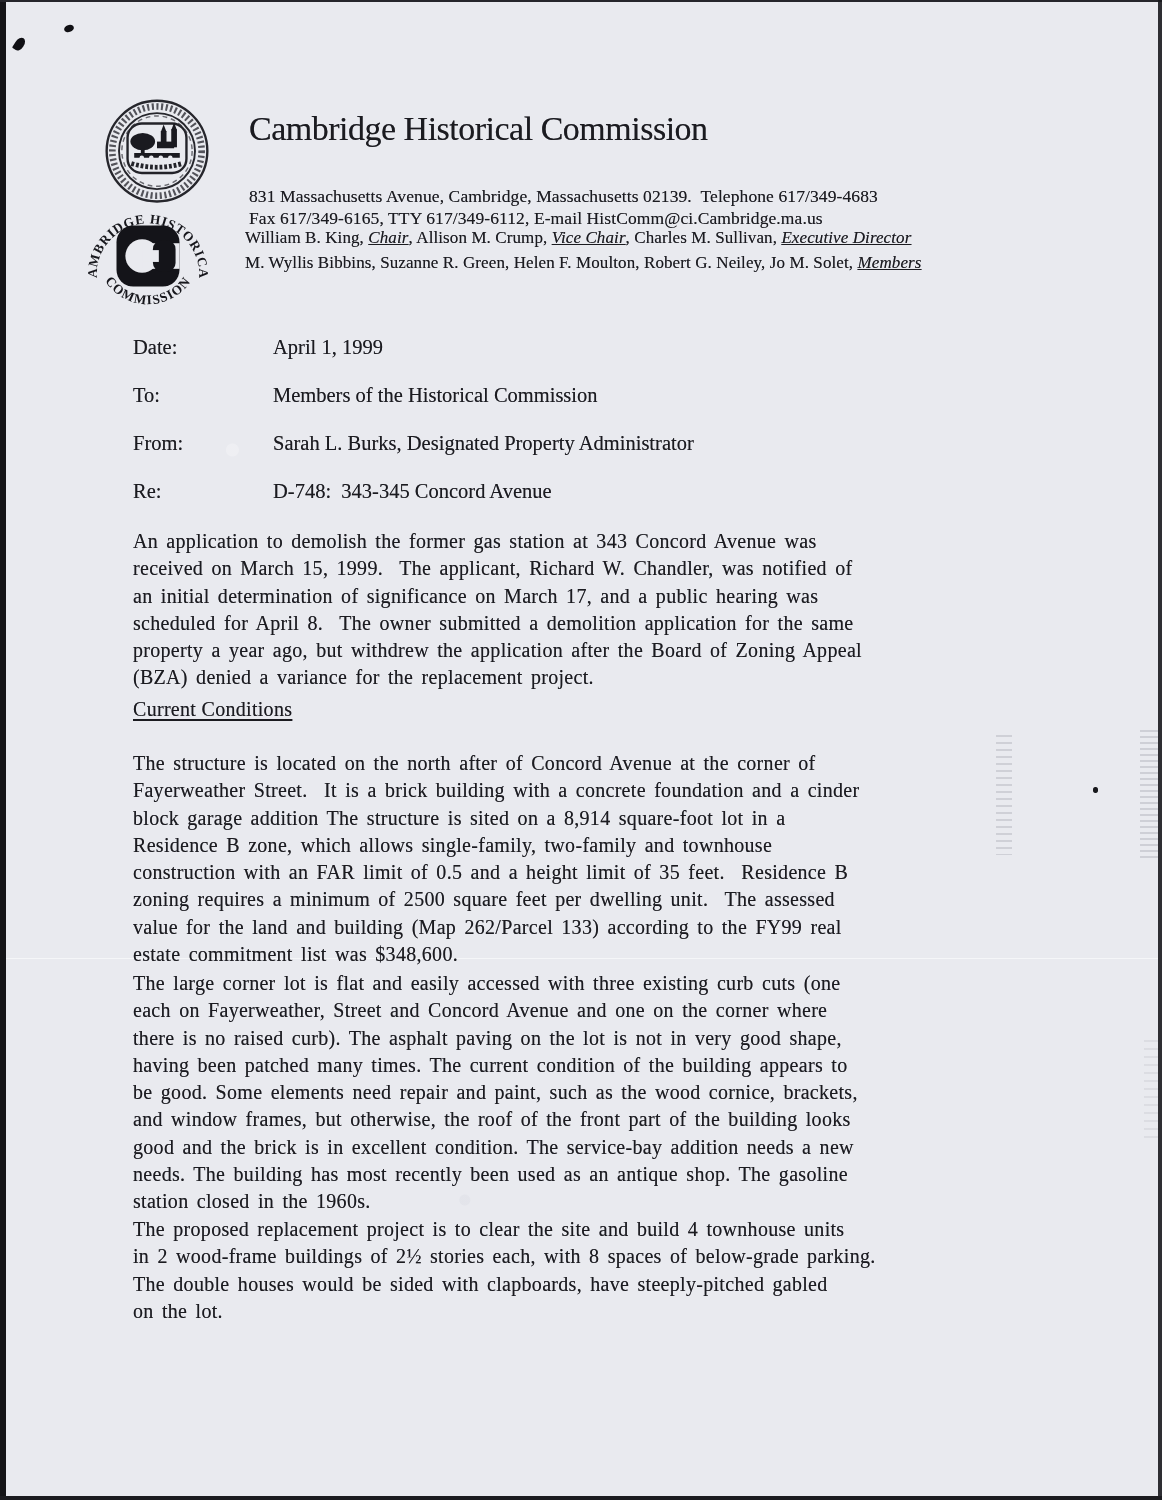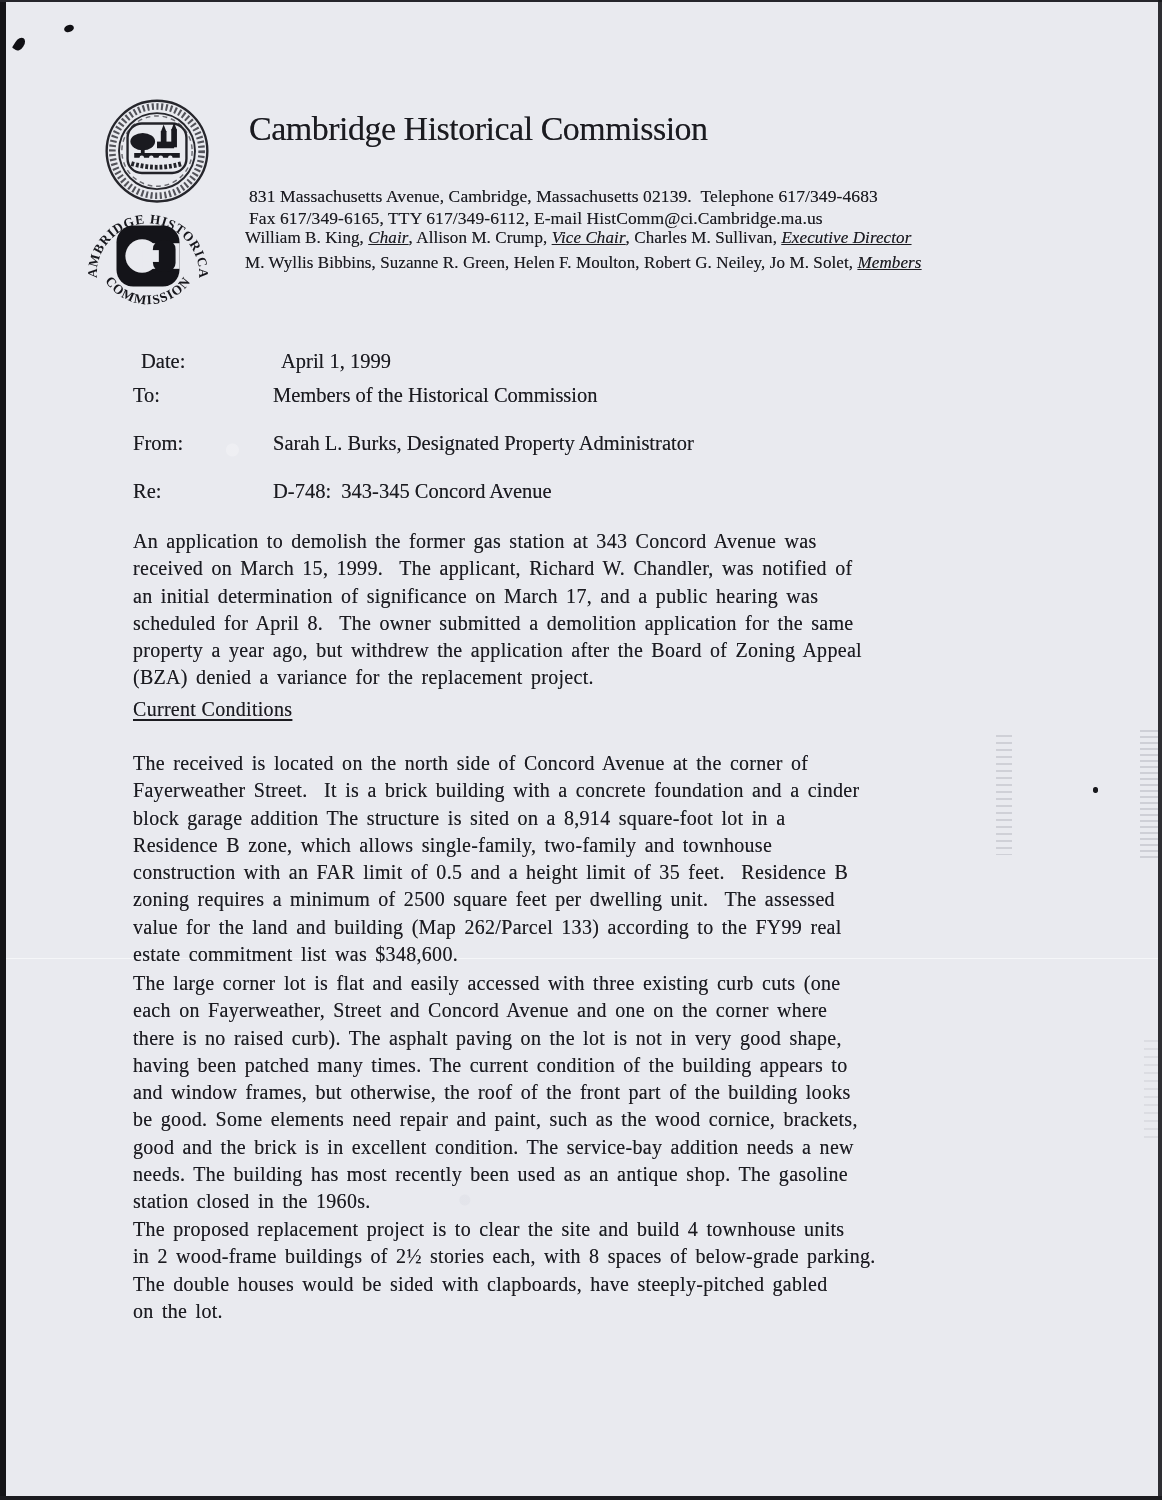--- a/index.html
+++ b/index.html
@@ -46,21 +46,21 @@
     position:absolute;left:249px;top:110px;
     font-size:34px;font-weight:normal;letter-spacing:-.5px;white-space:nowrap;
   }
   .addr{position:absolute;left:249px;top:157px;font-size:17.5px;line-height:22px;white-space:nowrap;letter-spacing:.1px;margin-top:28px;}
   .members{position:absolute;left:245px;top:225px;font-size:17px;line-height:25px;white-space:nowrap;letter-spacing:.1px;}
   .members .it{font-style:italic;text-decoration:underline;}
 
   
   .memo-row{position:absolute;left:133px;font-size:20.5px;white-space:nowrap;}
   .memo-row .lbl{display:inline-block;width:140px;}
-  .r0{top:350px;margin-left:8px;} .r1{top:384px;} .r2{top:432px;} .r3{top:480px;}
+  .r0{top:336px;} .r1{top:384px;} .r2{top:432px;} .r3{top:480px;}
 
   
   .para{position:absolute;left:133px;font-size:20px;line-height:27.3px;letter-spacing:.3px;word-spacing:3px;white-space:nowrap;}
   .p1{top:528px;} .p2{top:750px;} .p3{top:970px;} .p4{top:1216px;}
   .section-heading{
     position:absolute;left:133px;top:698px;
     font-size:20px;letter-spacing:.3px;
     text-decoration:underline;text-underline-offset:3px;
   }
 </style>
@@ -149,37 +149,37 @@
       <div>received on March 15, 1999.&nbsp; The applicant, Richard W. Chandler, was notified of</div>
       <div>an initial determination of significance on March 17, and a public hearing was</div>
       <div>scheduled for April 8.&nbsp; The owner submitted a demolition application for the same</div>
       <div>property a year ago, but withdrew the application after the Board of Zoning Appeal</div>
       <div>(BZA) denied a variance for the replacement project.</div>
     </div>
 
   <div class="section-heading txt">Current Conditions</div>
 
   <div class="para p2 txt">
-      <div>The received is located on the north side of Concord Avenue at the corner of</div>
+      <div>The structure is located on the north after of Concord Avenue at the corner of</div>
       <div>Fayerweather Street.&nbsp; It is a brick building with a concrete foundation and a cinder</div>
       <div>block garage addition The structure is sited on a 8,914 square-foot lot in a</div>
       <div>Residence B zone, which allows single-family, two-family and townhouse</div>
       <div>construction with an FAR limit of 0.5 and a height limit of 35 feet.&nbsp; Residence B</div>
       <div>zoning requires a minimum of 2500 square feet per dwelling unit.&nbsp; The assessed</div>
       <div>value for the land and building (Map 262/Parcel 133) according to the FY99 real</div>
       <div>estate commitment list was $348,600.</div>
     </div>
 
   <div class="para p3 txt">
       <div>The large corner lot is flat and easily accessed with three existing curb cuts (one</div>
       <div>each on Fayerweather, Street and Concord Avenue and one on the corner where</div>
       <div>there is no raised curb). The asphalt paving on the lot is not in very good shape,</div>
       <div>having been patched many times. The current condition of the building appears to</div>
+      <div>be good. Some elements need repair and paint, such as the wood cornice, brackets,</div>
       <div>and window frames, but otherwise, the roof of the front part of the building looks</div>
-      <div>be good. Some elements need repair and paint, such as the wood cornice, brackets,</div>
       <div>good and the brick is in excellent condition. The service-bay addition needs a new</div>
       <div>needs. The building has most recently been used as an antique shop. The gasoline</div>
       <div>station closed in the 1960s.</div>
     </div>
 
   <div class="para p4 txt">
       <div>The proposed replacement project is to clear the site and build 4 townhouse units</div>
       <div>in 2 wood-frame buildings of 2½ stories each, with 8 spaces of below-grade parking.</div>
       <div>The double houses would be sided with clapboards, have steeply-pitched gabled</div>
       <div>on the lot.</div>

